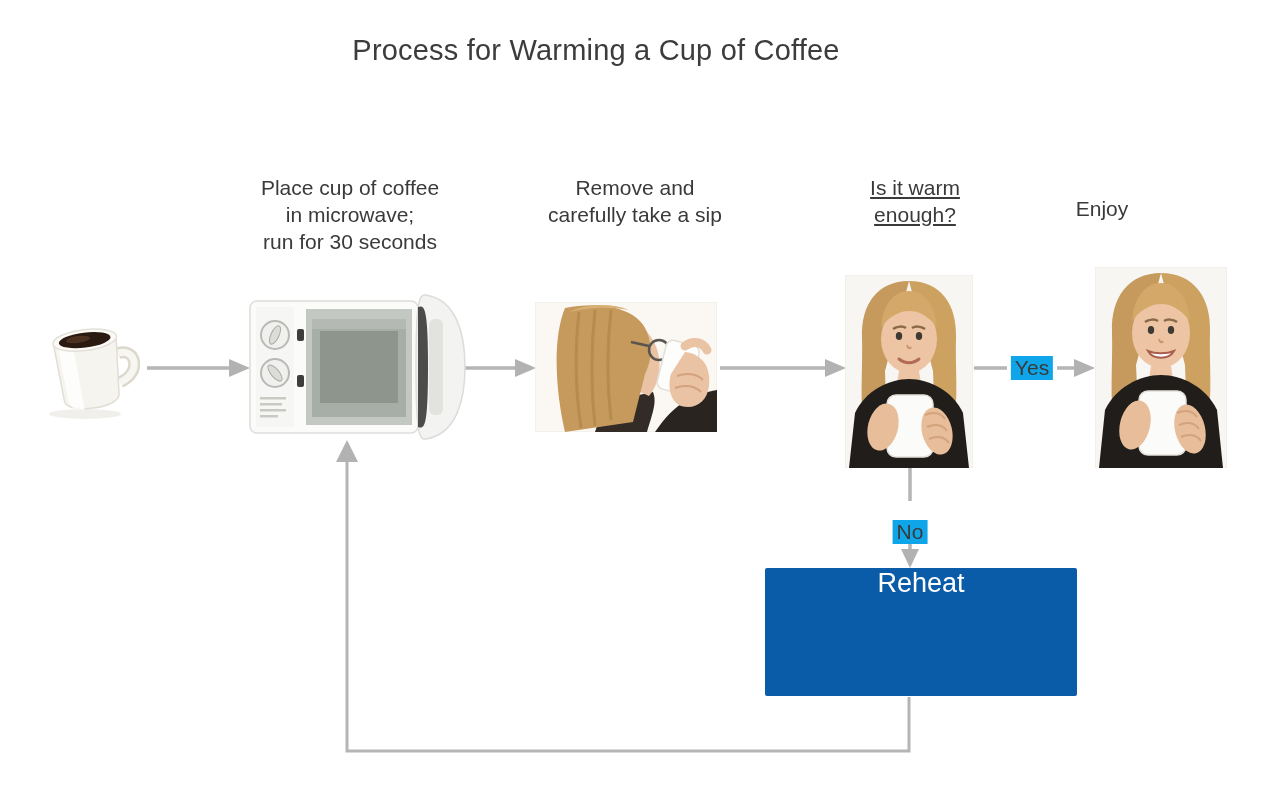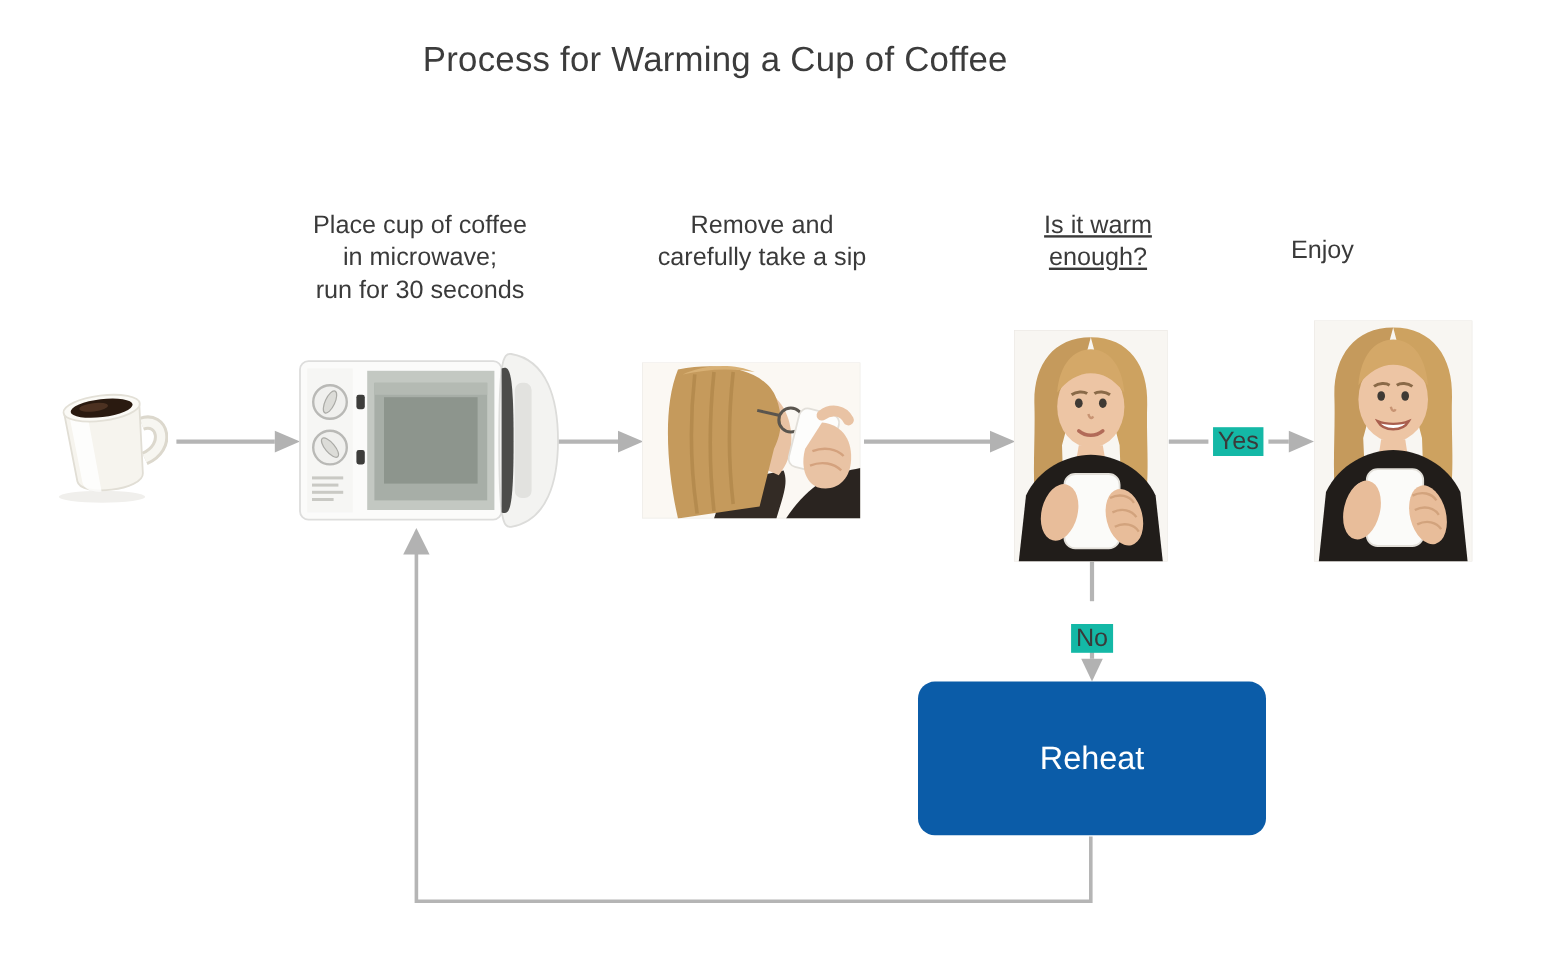--- a/index.html
+++ b/index.html
@@ -15,29 +15,29 @@
   .step-label{
     font-size:21px;line-height:27px;text-align:center;color:#3a3a3a;
     white-space:pre-line;
   }
   #label-microwave{left:230px;top:174px;width:240px;}
   #label-sip{left:505px;top:174px;width:260px;}
   #label-warm{left:815px;top:174px;width:200px;text-decoration:underline;}
   #label-enjoy{left:1042px;top:179px;width:120px;margin-top:16px;}
   .branch-label{
     font-size:21px;color:#3a3a3a;transform:translate(-50%,-50%);
-    background:#14b8a6;padding:0 4px;
+    background:#0ea5e9;padding:0 4px;
   }
   #yes-label{left:1032px;top:368px;}
   #no-label{left:910px;top:532px;}
   #connector-layer{left:0;top:0;pointer-events:none;}
   #reheat-node{
-    left:765px;top:568px;width:290px;height:128px;
-    background:#0b5ca8;border-radius:14px;
-    display:flex;align-items:center;justify-content:center;
+    left:765px;top:568px;width:312px;height:128px;
+    background:#0b5ca8;border-radius:2px;
+    display:flex;justify-content:center;
   }
   #reheat-node span{color:#ffffff;font-size:27px;}
   .photo{display:block;}
   #img-cup{left:35px;top:303px;}
   #img-microwave{left:248px;top:293px;}
   #img-sip{left:535px;top:302px;}
   #img-warm{left:845px;top:275px;}
   #img-enjoy{left:1095px;top:267px;}
 </style>
 </head>

